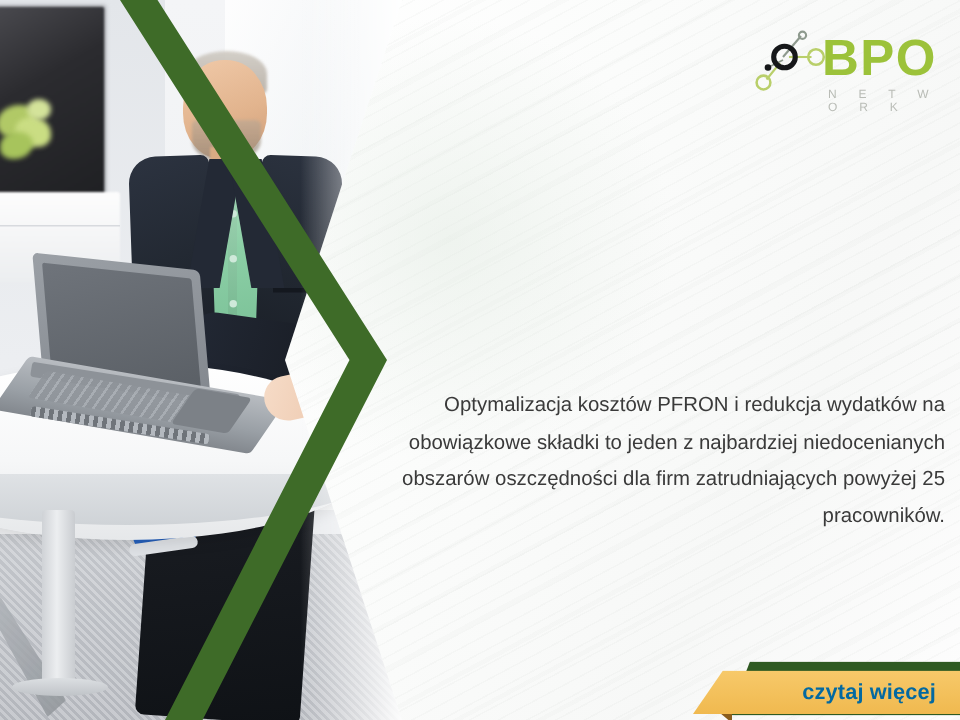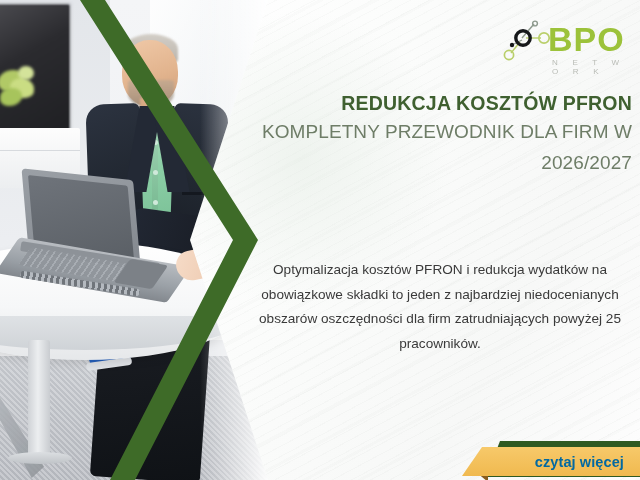--- a/index.html
+++ b/index.html
@@ -213,21 +213,21 @@
     color:#3f6030; line-height:1.18;
   }
   .h-sub {
     font-size:19px; font-weight:400; letter-spacing:.1px;
     color:#6e7d67; line-height:1.55; margin-top:2px;
   }
 
   
   #body-copy {
     position:absolute; right:10px; top:258px; width:380px;
-    text-align:center;
+    text-align:right;
     font-size:13.6px; line-height:1.82; color:#3a3a3a; font-weight:400;
   }
 
   
   #cta { position:absolute; left:462px; top:436px; width:190px; height:46px; cursor:pointer; }
   #cta .shadow {
     position:absolute; left:24px; top:5px; width:172px; height:36px;
     background:#2f5a22;
     clip-path:polygon(14px 0, 172px 0, 172px 36px, 0 36px);
   }
@@ -337,25 +337,20 @@
       <circle cx="23" cy="18" r="7.2" fill="none" stroke="#16181a" stroke-width="3.4"></circle>
       <circle cx="44" cy="18" r="5.2" fill="none" stroke="#b9cf6a" stroke-width="1.7"></circle>
       <circle cx="35" cy="3.5" r="2.4" fill="none" stroke="#8e9a8e" stroke-width="1.4"></circle>
       <circle cx="12" cy="25" r="2.2" fill="#16181a"></circle>
       <circle cx="9" cy="35" r="4.6" fill="none" stroke="#b9cf6a" stroke-width="1.7"></circle>
     </svg>
     <div class="word">BPO</div>
     <div class="sub">N E T W O R K</div>
   </div>
 
-  <div id="headings">
-    <div class="h-main">REDUKCJA KOSZTÓW PFRON</div>
-    <div class="h-sub">KOMPLETNY PRZEWODNIK DLA FIRM W</div>
-    <div class="h-sub">2026/2027</div>
-  </div>
 
   <div id="body-copy">Optymalizacja kosztów PFRON i redukcja wydatków na obowiązkowe składki to jeden z najbardziej niedocenianych obszarów oszczędności dla firm zatrudniających powyżej 25 pracowników.</div>
 
   <div id="cta">
     <div class="shadow"></div>
     <div class="tip"></div>
     <div class="plate"></div>
     <div class="label">czytaj więcej</div>
   </div>
 

